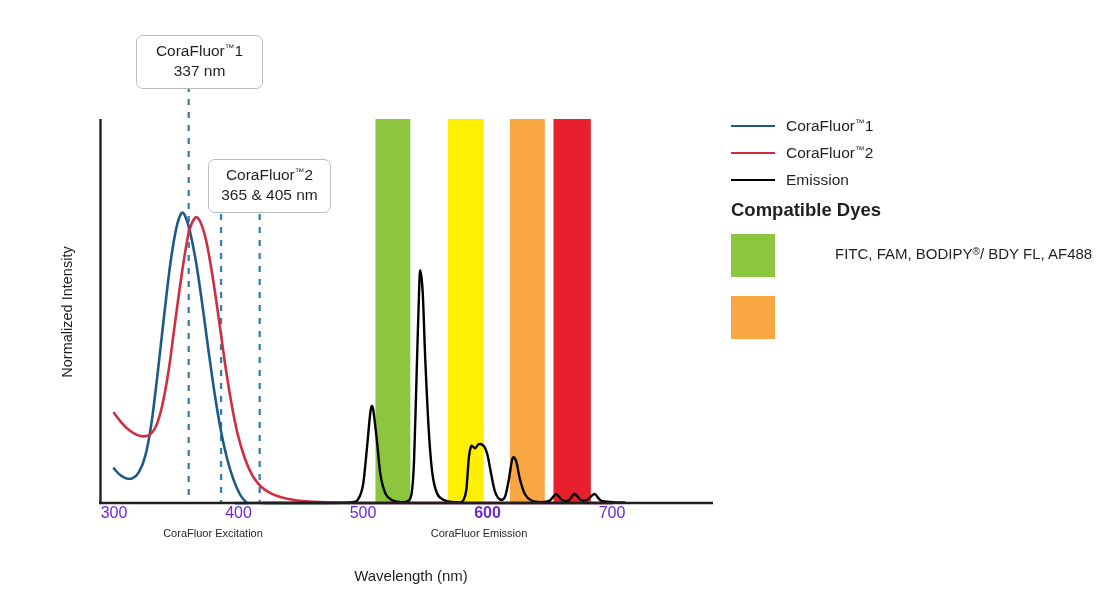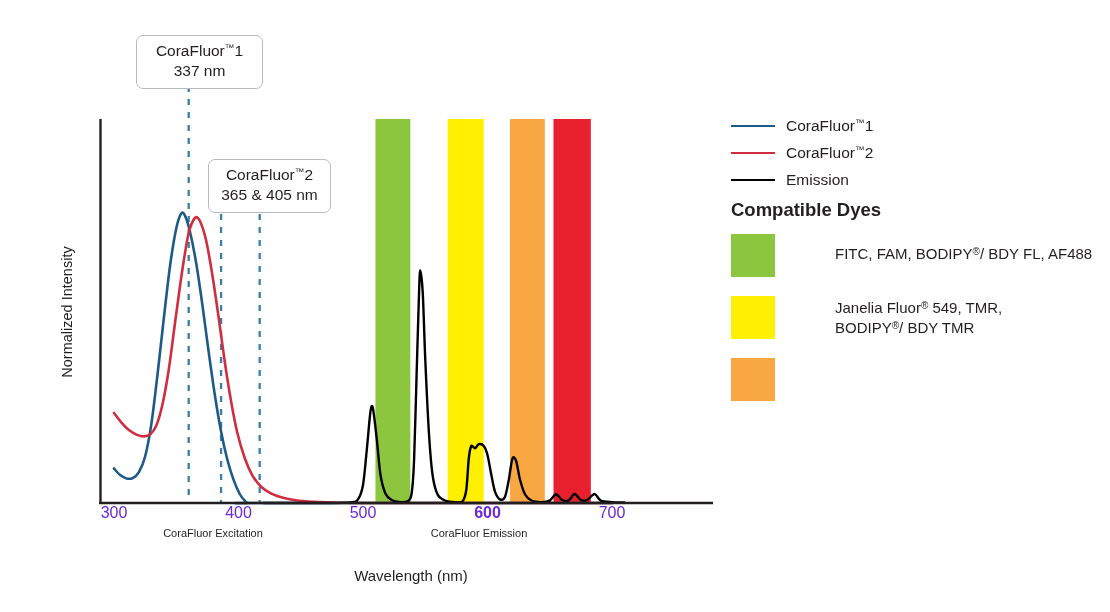--- a/index.html
+++ b/index.html
@@ -219,21 +219,17 @@
       </div>
     </div>
 
   <div id="dyes-title">Compatible Dyes</div>
   <div id="dyes-legend">
       <div class="dye-row">
         <span class="dye-swatch" style="background: rgb(140, 198, 63);"></span>
         <span class="dye-label">FITC, FAM, BODIPY<span class="reg">®</span>/ BDY FL, AF488</span>
       </div>
       <div class="dye-row">
-        <span class="dye-swatch" style="background: rgb(255, 239, 0);"></span>
-        <span class="dye-label two-line">Janelia Fluor<span class="reg">®</span> 549, TMR,<br>BODIPY<span class="reg">®</span>/ BDY TMR</span>
-      </div>
-      <div class="dye-row">
         <span class="dye-swatch" style="background: rgb(249, 167, 67);"></span>
       </div>
     </div>
 
 </div>
 
 </body></html>

